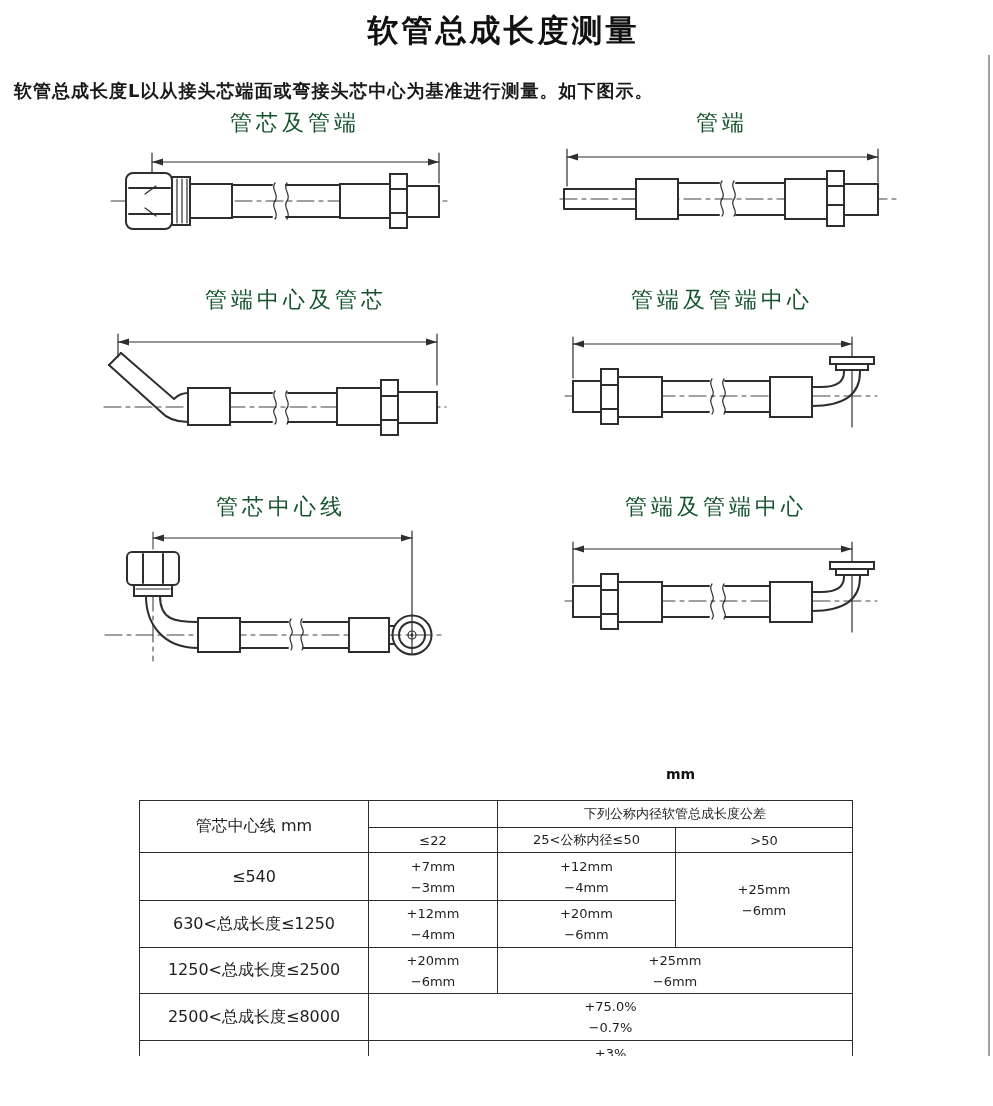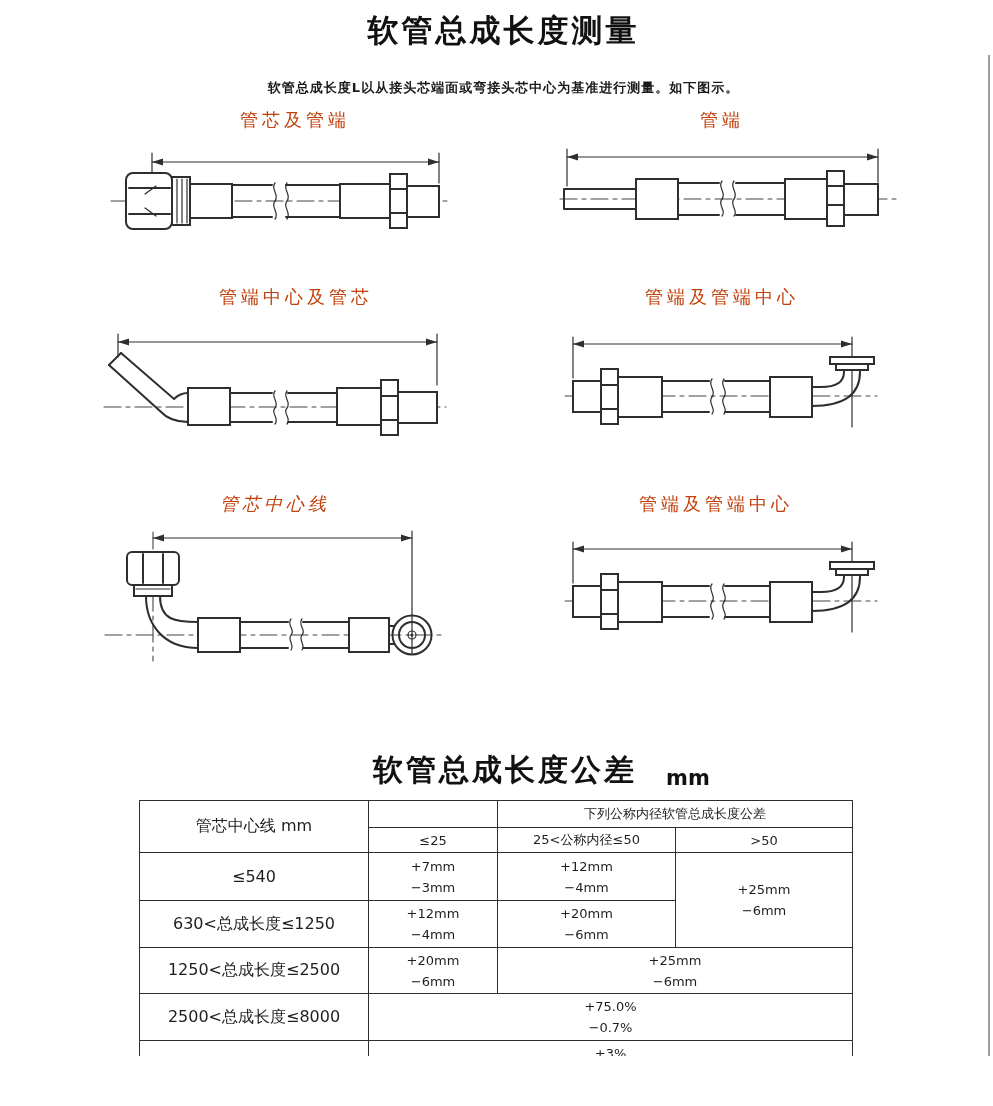--- a/index.html
+++ b/index.html
@@ -8,41 +8,41 @@
     background:#ffffff; overflow:hidden;
     font-family:"DejaVu Sans", sans-serif; color:#1e1e1e;
   }
   .main-title {
     position:absolute; left:14px; top:10px; width:979px;
     text-align:center; font-size:31px; font-weight:bold; letter-spacing:3px; color:#111;
     font-family:"DejaVu Sans", sans-serif;
   }
   .intro {
     position:absolute; left:14px; top:79px; width:979px;
-    text-align:center; font-size:13px; font-weight:bold; letter-spacing:1px; color:#1a1a1a;
+    text-align:left; font-size:18px; font-weight:bold; letter-spacing:1px; color:#1a1a1a;
   }
   .diag-label {
     position:absolute; width:320px; text-align:center;
-    font-family:"DejaVu Serif", serif; font-size:18px; letter-spacing:4px; color:#c2410c;
+    font-family:"DejaVu Serif", serif; font-size:22px; letter-spacing:4px; color:#14532d;
   }
   .diag { position:absolute; }
   .diag path, .diag line, .diag rect, .diag circle {
     fill:none; stroke:#2e2e2e; stroke-width:2; stroke-linecap:round;
   }
   .diag rect { fill:#ffffff; }
   .diag .thin  { stroke-width:1.2; }
   .diag .cl    { stroke-width:1.1; stroke:#444; stroke-dasharray:17 5 4 5; }
   .diag .arrow { fill:#2e2e2e; stroke:none; }
   .sec-title {
     position:absolute; left:20px; top:750px; width:970px;
     text-align:center; font-size:30px; font-weight:bold; letter-spacing:3px; color:#111;
   }
   .sec-unit {
     position:absolute; left:666px; top:766px;
-    font-size:21px; font-weight:bold; color:#111;
+    font-size:14px; font-weight:bold; color:#111;
   }
   table.tol {
     position:absolute; left:139px; top:800px; width:713px; height:287px;
     border-collapse:collapse; table-layout:fixed; background:#fff;
   }
   table.tol td {
     border:1.6px solid #2d2d2d; text-align:center; vertical-align:middle;
     padding:0; font-size:13px; color:#1e1e1e;
   }
   table.tol td.rowlab { font-size:16px; }
@@ -61,21 +61,21 @@
 
 <div class="page">
 
   <div class="main-title">软管总成长度测量</div>
   <div class="intro">软管总成长度L以从接头芯端面或弯接头芯中心为基准进行测量。如下图示。</div>
 
   <div class="diag-label" style="left:135px;top:108px;">管芯及管端</div>
   <div class="diag-label" style="left:136px;top:285px;">管端中心及管芯</div>
   <div class="diag-label" style="left:562px;top:108px;">管端</div>
   <div class="diag-label" style="left:562px;top:285px;">管端及管端中心</div>
-  <div class="diag-label" style="left:115px;top:492px;font-style:italic;">管芯中心线</div>
+  <div class="diag-label" style="left:121px;top:492px;">管芯中心线</div>
   <div class="diag-label" style="left:556px;top:492px;">管端及管端中心</div>
 
   <svg class="diag" style="left:105px;top:138px;" width="350" height="110" viewBox="0 0 350 110">
     <g>
       <line class="cl" x1="6" y1="63" x2="346" y2="63"></line>
     </g>
     <g>
       <line class="thin" x1="47" y1="24" x2="334" y2="24"></line>
       <polygon class="arrow" points="47,24 58,20.5 58,27.5"></polygon>
       <polygon class="arrow" points="334,24 323,20.5 323,27.5"></polygon>
@@ -237,38 +237,37 @@
       <path class="thin" d="M149,49 c-5,6 5,12 0,18 c-5,6 5,12 0,17"></path>
       <path class="thin" d="M161,49 c-5,6 5,12 0,18 c-5,6 5,12 0,17"></path>
       <rect x="207" y="47" width="42" height="40"></rect>
       <path d="M249,57 H258 Q281,57 281,42 V40"></path>
       <path d="M249,76 Q297,76 297,42 V40"></path>
       <rect x="267" y="27" width="44" height="7"></rect>
       <rect x="273" y="34" width="32" height="6"></rect>
     </g>
   </svg>
 
-  <div class="sec-title">软管总成长度公差</div>
   <div class="sec-unit">mm</div>
 
   <table class="tol">
     <colgroup>
       <col style="width:229px">
         <col style="width:129px">
         <col style="width:178px">
         <col style="width:177px">
     </colgroup>
     <tbody>
       <tr style="height:27px">
         <td rowspan="2" class="rowlab">管芯中心线  mm</td>
         <td></td>
         <td colspan="2">下列公称内径软管总成长度公差</td>
       </tr>
       <tr style="height:25px">
-        <td>≤25</td>
+        <td>≤22</td>
         <td>25&lt;公称内径≤50</td>
         <td>&gt;50</td>
       </tr>
       <tr style="height:48px">
         <td class="rowlab">≤540</td>
         <td>
           <span class="p">+7mm</span>
           <span class="m">−3mm</span>
         </td>
         <td>

